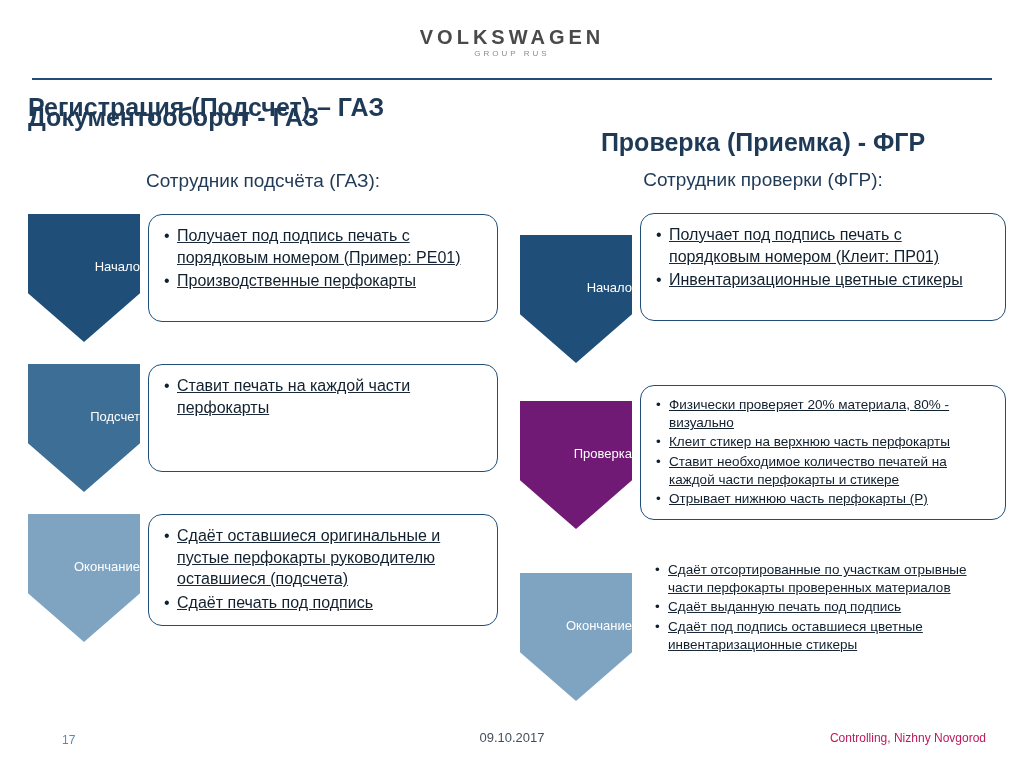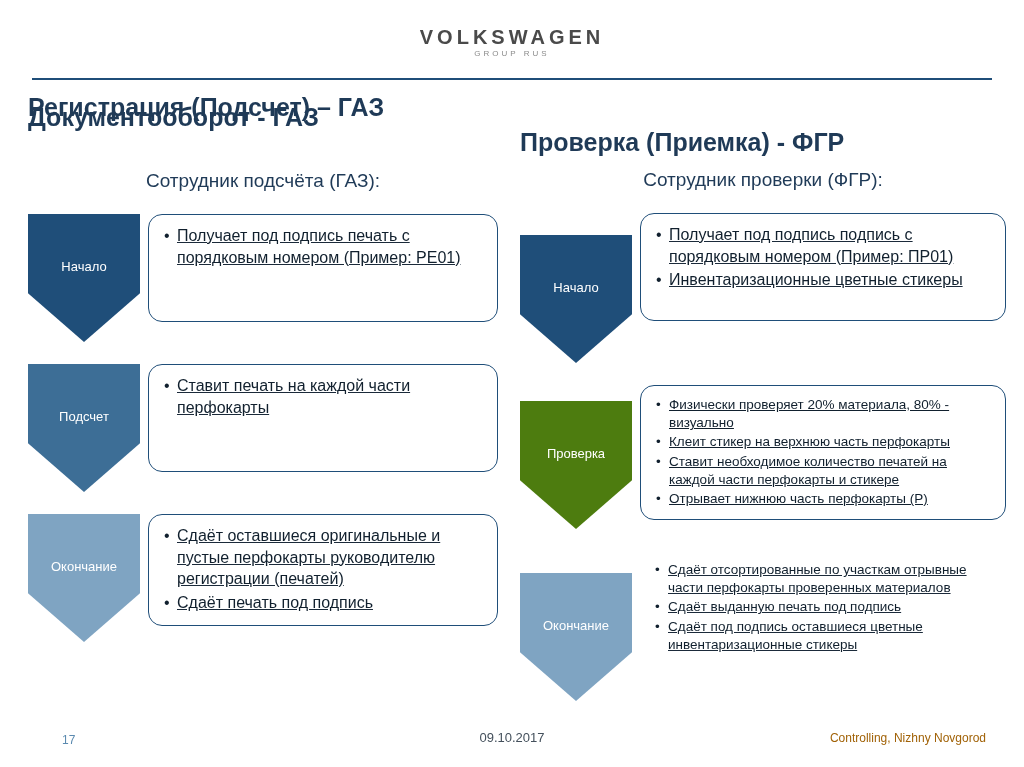--- a/index.html
+++ b/index.html
@@ -75,20 +75,21 @@
   .title-ghost {
     top: 2px;
   }
   .title-main {
     top: 12px;
   }
   .title-right {
     font-size: 25px;
     font-weight: bold;
     color: #1f3a57;
+    text-align: center;
     padding-top: 38px;
   }
   .subtitle {
     text-align: center;
     font-size: 19px;
     color: #1f3a57;
     margin-top: 12px;
   }
 
   
@@ -102,21 +103,21 @@
     align-items: flex-start;
     margin-bottom: 22px;
   }
   .chevron {
     width: 112px;
     flex: 0 0 112px;
     height: 128px;
     position: relative;
     display: flex;
     align-items: center;
-    justify-content: center;
+    justify-content: flex-end;
     color: #ffffff;
     font-size: 13px;
     text-align: center;
     clip-path: polygon(0 0, 100% 0, 100% 62%, 50% 100%, 0 62%);
   }
   .chevron span {
     transform: translateY(-12px);
   }
   .callout {
     flex: 1 1 auto;
@@ -176,21 +177,21 @@
     bottom: 22px;
     text-align: center;
     font-size: 13px;
     color: #44505c;
   }
   .footer-right {
     position: absolute;
     right: 38px;
     bottom: 22px;
     font-size: 12px;
-    color: #a16207;
+    color: #be185d;
   }
 </style>
 </head>
 <body>
 
 <div class="brand">
   <div class="brand-name">VOLKSWAGEN</div>
   <div class="brand-sub">GROUP RUS</div>
 </div>
 <div class="header-rule"></div>
@@ -204,20 +205,21 @@
 
   <div class="rows">
 
     <div class="row r1">
       <div class="chevron" style="background:#1f4e79">
         <span>Начало</span>
       </div>
       <div class="callout">
         <ul>
           <li>Получает под подпись печать с порядковым номером (Пример: РЕ01)</li>
+          <li>Производственные перфокарты</li>
         </ul>
       </div>
     </div>
 
     <div class="row r2">
       <div class="chevron" style="background:#3d6e96">
         <span>Подсчет</span>
       </div>
       <div class="callout">
         <ul>
@@ -225,49 +227,49 @@
         </ul>
       </div>
     </div>
 
     <div class="row r3">
       <div class="chevron" style="background:#7fa4c2">
         <span>Окончание</span>
       </div>
       <div class="callout">
         <ul>
-          <li>Сдаёт оставшиеся оригинальные и пустые перфокарты руководителю регистрации (печатей)</li>
+          <li>Сдаёт оставшиеся оригинальные и пустые перфокарты руководителю оставшиеся (подсчета)</li>
           <li>Сдаёт печать под подпись</li>
         </ul>
       </div>
     </div>
 
   </div>
 </div>
 
 <div class="col-right">
   <div class="title-right">Проверка (Приемка) - ФГР</div>
   <div class="subtitle">Сотрудник проверки (ФГР):</div>
 
   <div class="rows">
 
     <div class="row r1">
       <div class="chevron" style="background:#1f4e79">
         <span>Начало</span>
       </div>
       <div class="callout">
         <ul>
-          <li>Получает под подпись подпись с порядковым номером (Пример: ПР01)</li>
+          <li>Получает под подпись печать с порядковым номером (Клеит: ПР01)</li>
           <li>Инвентаризационные цветные стикеры</li>
         </ul>
       </div>
     </div>
 
     <div class="row r2">
-      <div class="chevron" style="background:#4d7c0f">
+      <div class="chevron" style="background:#701a75">
         <span>Проверка</span>
       </div>
       <div class="callout small">
         <ul>
           <li>Физически проверяет 20% материала, 80% - визуально</li>
           <li>Клеит стикер на верхнюю часть перфокарты</li>
           <li>Ставит необходимое количество печатей на каждой части перфокарты и стикере</li>
           <li>Отрывает нижнюю часть перфокарты (Р)</li>
         </ul>
       </div>

